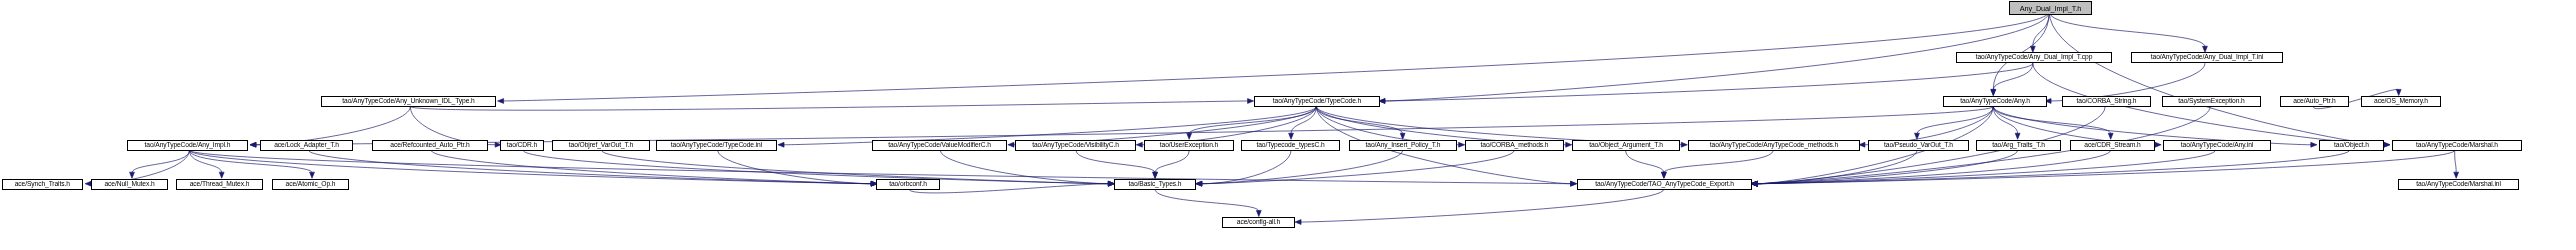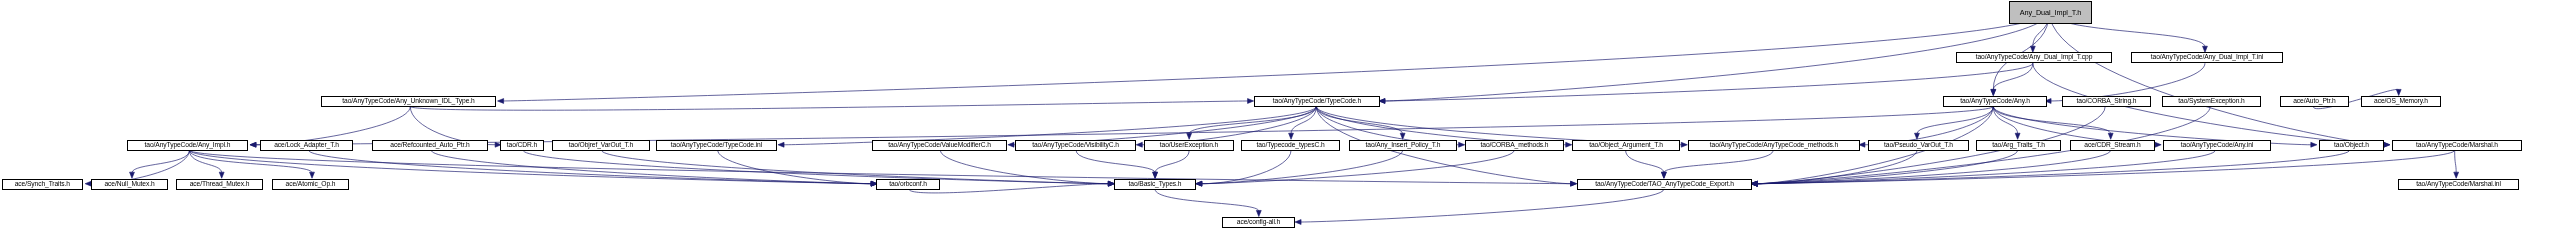--- a/index.html
+++ b/index.html
@@ -142,21 +142,21 @@
       <path d="M4031.5,247 C4031.5,277.25 2945,302 2884,302"></path>
       <polygon points="2875,302 2885,298 2885,306"></polygon>
       <path d="M1490.5,311 C1490.5,329 1758,302 1819,302"></path>
       <polygon points="1828,302 1818,298 1818,306"></polygon>
       <path d="M1895,311 C1895,335.75 2065.5,331.25 2065.5,347"></path>
       <polygon points="2065.5,356 2061.5,346 2069.5,346"></polygon>
       <path d="M2731.5,311 C2731.5,340.7 2195,365 2134,365"></path>
       <polygon points="2125,365 2135,361 2135,369"></polygon>
     </svg>
   <div id="node-layer">
-      <div class="node root" style="left: 2009px; top: 1.2px; width: 83px; height: 23px;">
+      <div class="node root" style="left: 2009px; top: 1.2px; width: 83px; height: 14px;">
         <span>Any_Dual_Impl_T.h</span>
       </div>
       <div class="node" style="left: 1956px; top: 52px; width: 156px; height: 11px;">
         <span>tao/AnyTypeCode/Any_Dual_Impl_T.cpp</span>
       </div>
       <div class="node" style="left: 2131px; top: 52px; width: 152px; height: 11px;">
         <span>tao/AnyTypeCode/Any_Dual_Impl_T.inl</span>
       </div>
       <div class="node thick" style="left: 321px; top: 96px; width: 175px; height: 11px;">
         <span>tao/AnyTypeCode/Any_Unknown_IDL_Type.h</span>

